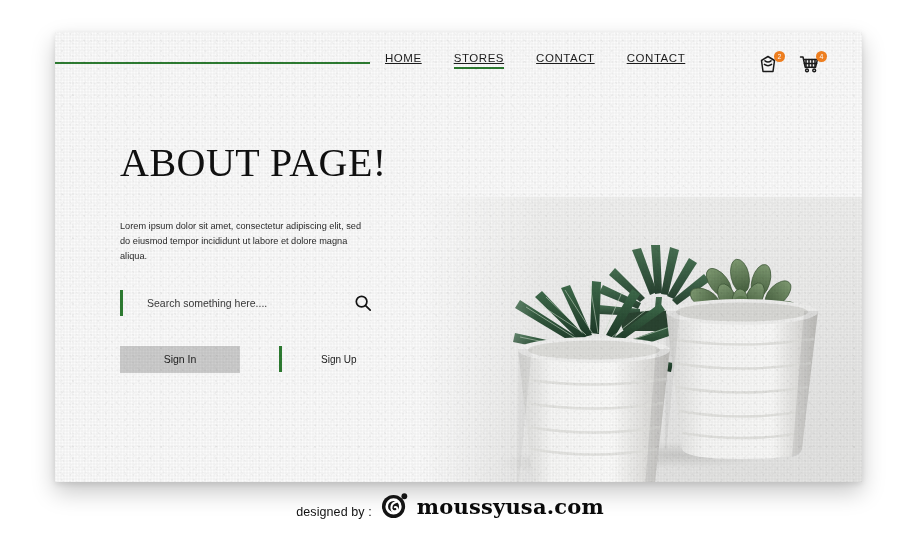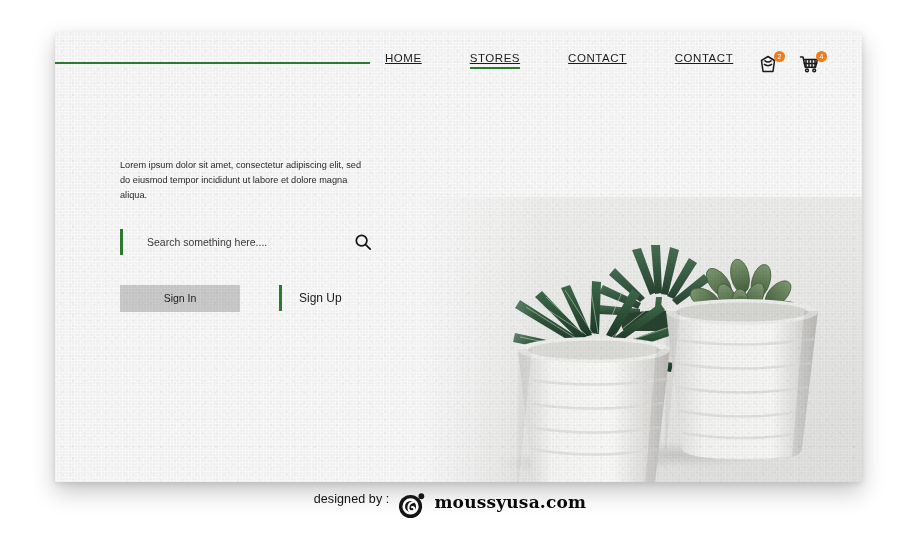--- a/index.html
+++ b/index.html
@@ -43,21 +43,21 @@
   }
   .hero svg { display:block; width:440px; height:285px; }
 
   
   .topline {
     position:absolute; left:0; top:30px;
     width:315px; height:2px; background:var(--grn,#2e7d32);
   }
   .nav {
     position:absolute; left:330px; top:20px;
-    display:flex; align-items:center; gap:48px;
+    display:flex; align-items:center; gap:32px;
   }
   .nav-item {
     font-size:11.5px; letter-spacing:.55px; color:#1d1d1d;
     padding-bottom:5px; position:relative; white-space:nowrap;
     font-family:"Liberation Sans", sans-serif;
   }
   .nav-item.active::after {
     content:""; position:absolute; left:0; right:0; bottom:0;
     height:2.5px; background:#2e7d32;
   }
@@ -74,21 +74,21 @@
   }
 
   
   .left { position:absolute; left:65px; top:110px; width:330px; }
   .headline {
     font-family:"Liberation Serif", serif;
     font-size:40px; font-weight:400; letter-spacing:.5px;
     color:#111; line-height:1.05; white-space:nowrap;
   }
   .para {
-    margin-top:16px; width:243px;
+    margin-top:35px; width:243px;
     font-size:9.2px; line-height:1.62; color:#2a2a2a;
   }
   .search {
     margin-top:24px; width:252px; height:30px;
     display:flex; align-items:center; position:relative;
   }
   .search-bar { width:3px; height:26px; background:#2e7d32; flex:none; }
   .search-input {
     border:0; background:transparent; outline:none;
     margin-left:24px; width:190px;
@@ -103,34 +103,34 @@
 
   .actions { margin-top:28px; display:flex; align-items:center;gap:17px; }
   .btn-signin {
     width:120px; height:27px; border:0; background:#cdcdcd;
     font-size:10.5px; color:#1c1c1c; cursor:pointer;
     font-family:"Liberation Sans", sans-serif;
   }
   .divider { width:3px; height:26px; background:#2e7d32; margin-left:22px; }
   .btn-signup {
     border:0; background:transparent; cursor:pointer;
-    font-size:12px; color:#1c1c1c;
+    margin-left:22px; font-size:10px; color:#1c1c1c;
     font-family:"Liberation Sans", sans-serif;
   }
 
   
   .credit {
     position:absolute; left:0; right:0; top:492px;
-    display:flex; align-items:flex-start; justify-content:center; gap:9px;
+    display:flex; align-items:flex-end; justify-content:center; gap:9px;
   }
   .credit-by { font-size:12.5px; color:#111; letter-spacing:.1px; }
   .credit-mark { width:27px; height:27px; flex:none; }
   .credit-name {
     font-family:"DejaVu Serif", serif;
-    font-weight:700; font-size:17px; letter-spacing:.2px; color:#0a0a0a;
+    font-weight:700; font-size:21px; letter-spacing:.2px; color:#0a0a0a;
   }
 </style>
 </head>
 <body>
 
 <div class="stage">
 
   <div class="card">
 
     <div class="hero">
@@ -288,20 +288,21 @@
           <path d="M8 7.6 V15.2 M11 7.6 V15.2 M14 7.6 V15.2 M17 7.6 V15"></path>
           <path d="M6.4 11.4 H18.6"></path>
           <circle cx="9" cy="18.4" r="1.4"></circle>
           <circle cx="16.2" cy="18.4" r="1.4"></circle>
         </svg>
         <span class="badge">4</span>
       </div>
     </div>
 
     <div class="left">
+      <h1 class="headline">ABOUT PAGE!</h1>
       <p class="para">Lorem ipsum dolor sit amet, consectetur adipiscing elit, sed do eiusmod tempor incididunt ut labore et dolore magna aliqua.</p>
 
       <div class="search">
         <span class="search-bar"></span>
         <input class="search-input" type="text" placeholder="Search something here...." style="">
         <button class="search-btn">
           <svg width="18" height="18" viewBox="0 0 18 18" fill="none" stroke="#141414" stroke-width="1.7" stroke-linecap="round">
             <circle cx="7.6" cy="7.6" r="5.3"></circle>
             <path d="M11.6 11.6 L16.2 16.2"></path>
           </svg>

